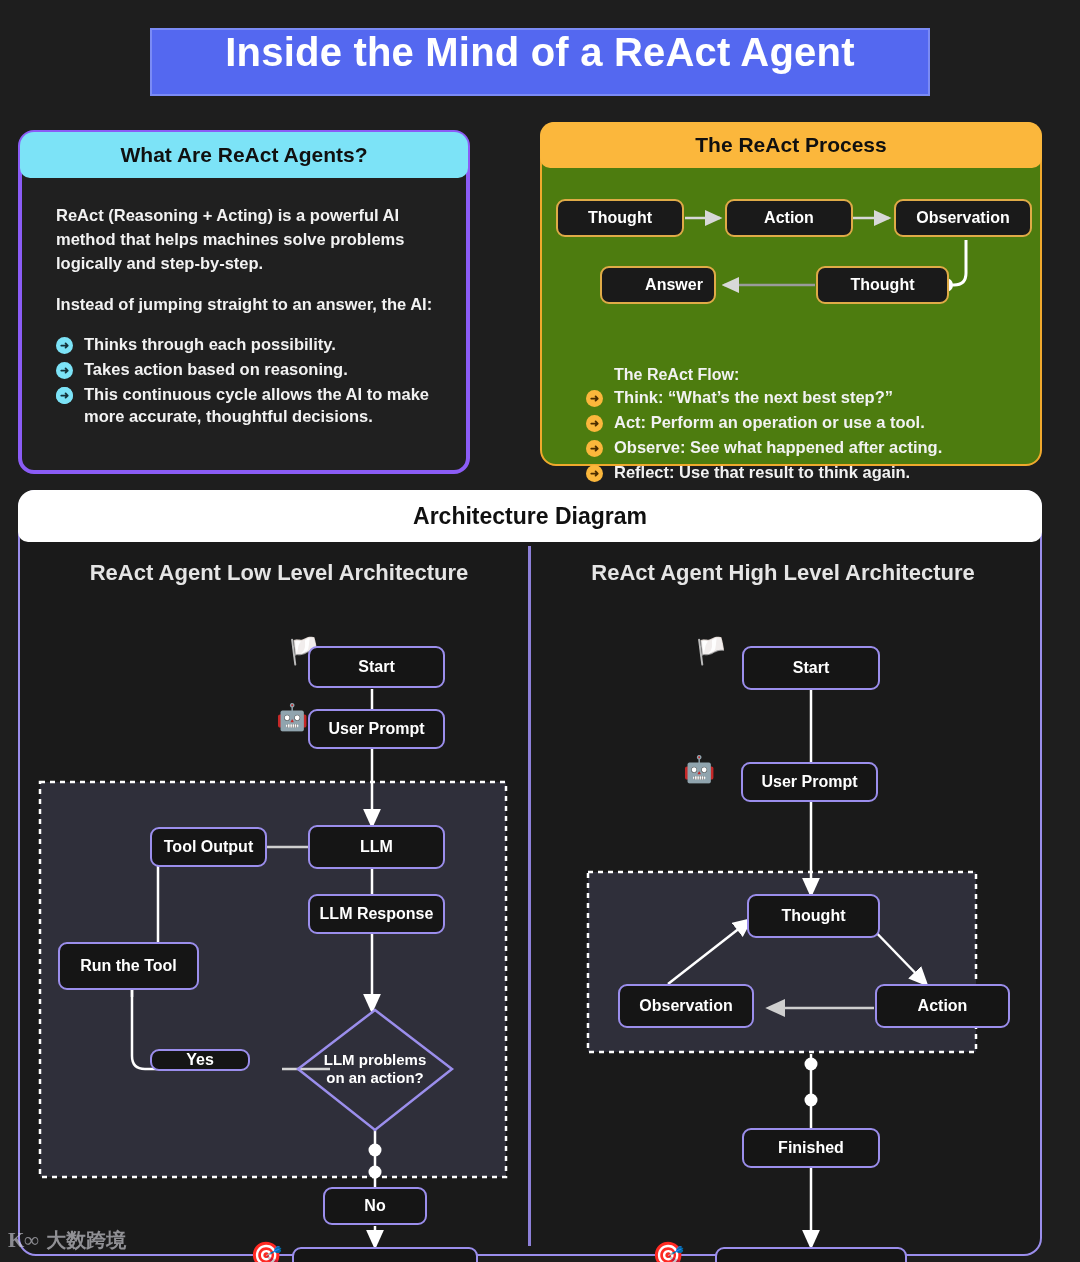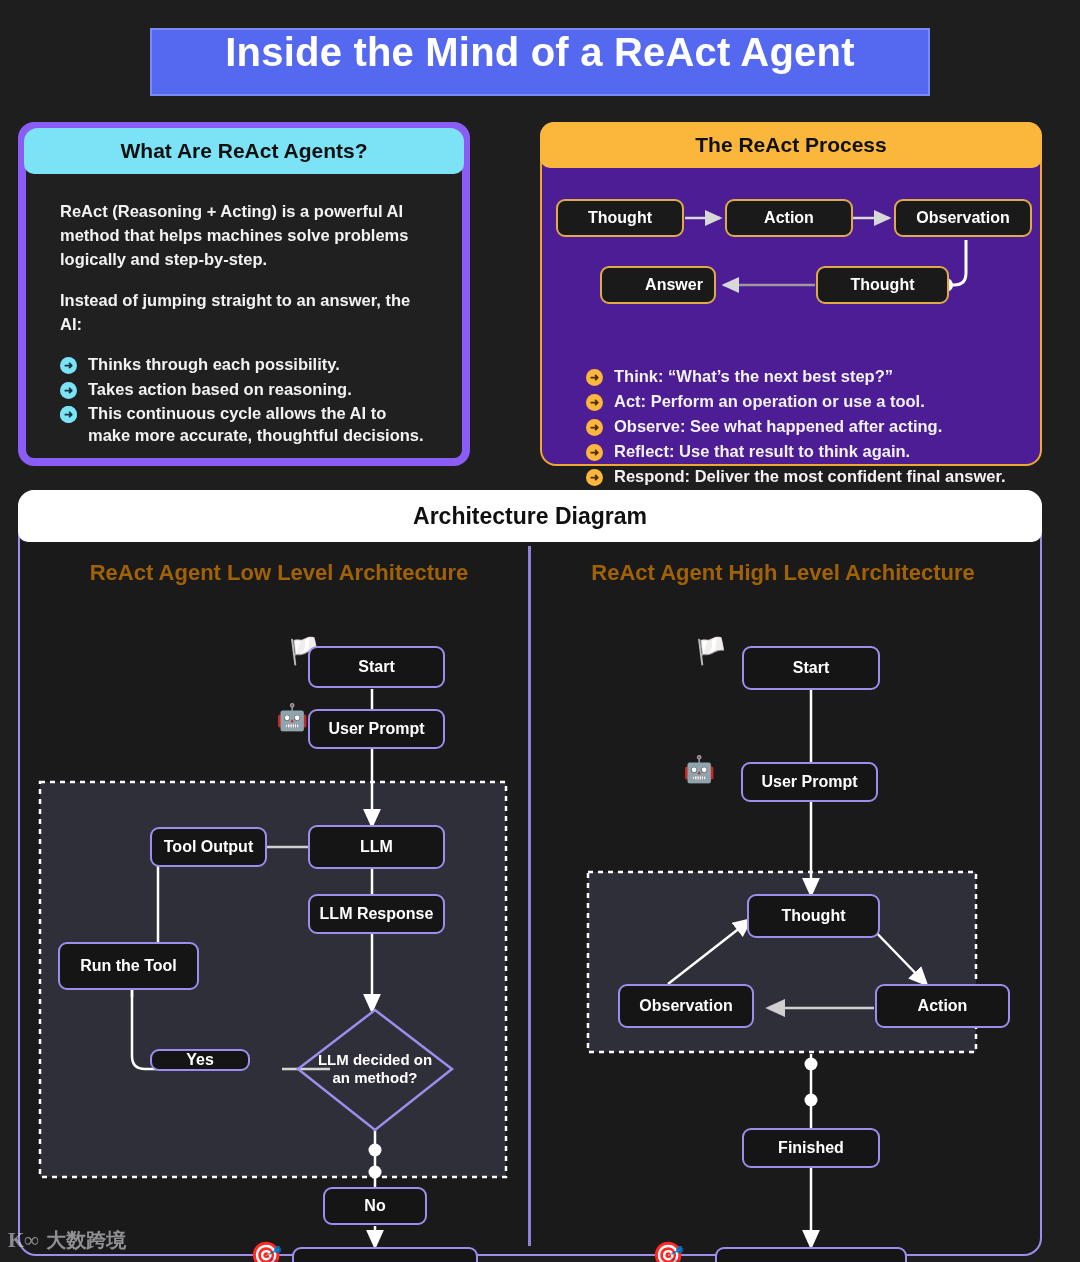--- a/index.html
+++ b/index.html
@@ -27,22 +27,22 @@
   .card { position: absolute; border-radius: 16px; overflow: visible; }
   .card-head {
     height: 46px; border-radius: 14px 14px 10px 10px;
     display: flex; align-items: center; justify-content: center;
     font-size: 21px; font-weight: bold; color: #101010;
   }
   .card-body { position: relative; }
 
   
   #card-what {
-    left: 18px; top: 122px; width: 452px; height: 344px;
-    background: #202020; border: 8px solid #8b5cf6;
+    left: 18px; top: 130px; width: 452px; height: 344px;
+    background: #202020; border: 4px solid #8b5cf6;
   }
   #card-what .card-head { background: #7ce3f7; margin: -2px -2px 0 -2px; }
   #card-what .card-body { padding: 26px 30px 0 34px; }
 
   .para {
     color: #f2f2f2; font-size: 16.5px; font-weight: bold; line-height: 1.45;
     margin-bottom: 17px;
   }
   .bullets { list-style: none; }
   .bullets li {
@@ -53,21 +53,21 @@
     position: absolute; left: 0; top: 3px;
     width: 17px; height: 17px; border-radius: 50%;
     display: flex; align-items: center; justify-content: center;
     font-size: 11px; color: #14323a; font-weight: bold; line-height: 1;
   }
   #card-what .bdot { background: #7ce3f7; }
 
   
   #card-process {
     left: 540px; top: 122px; width: 502px; height: 344px;
-    background: #4c1d95; border: 2px solid #f0a92d;
+    background: #4d7c0f; border: 2px solid #f0a92d;
   }
   #card-process .card-head { background: #fbb73c; margin: -2px -2px 0 -2px; }
 
   .flowwrap { position: relative; height: 155px; }
   .obox {
     position: absolute; height: 38px;
     border: 2px solid #e9b košt; 
   }
   .obox {
     border: 2px solid #e0ab47; border-radius: 9px; background: #1a1a1a;
@@ -90,21 +90,21 @@
     background: #ffffff; margin: -2px -2px 0 -2px; height: 52px;
     font-size: 23px; border-radius: 16px 16px 10px 10px;
   }
   .arch-cols { position: relative; height: 710px; }
   .vdivider {
     position: absolute; left: 508px; top: 4px; width: 3px; height: 700px;
     background: #8d80d8;
   }
   .col-title {
     position: absolute; text-align: center; width: 490px;
-    color: #a16207; font-size: 22px; font-weight: bold; top: 18px;
+    color: #e5e5e5; font-size: 22px; font-weight: bold; top: 18px;
   }
   #ct-low { left: 14px; }
   #ct-high { left: 518px; }
 
   
   .nbox {
     position: absolute; background: #151515;
     border: 2px solid #9b8eec; border-radius: 9px;
     display: flex; align-items: center; justify-content: center;
     color: #ffffff; font-weight: bold; font-size: 16px;
@@ -172,20 +172,21 @@
         </svg>
 
         <div class="obox" style="left:14px;  top:31px; width:128px;">Thought</div>
         <div class="obox" style="left:183px; top:31px; width:128px;">Action</div>
         <div class="obox" style="left:352px; top:31px; width:138px;">Observation</div>
         <div class="obox" style="left:58px;  top:98px; width:116px;padding-left:32px;">Answer</div>
         <div class="obox" style="left:274px; top:98px; width:133px;">Thought</div>
       </div>
 
       <div class="flowlist">
+        <div class="hdr">The ReAct Flow:</div>
         <ul class="bullets">
           <li><span class="bdot">➜</span><span>Think: “What’s the next best step?”</span></li>
           <li><span class="bdot">➜</span><span>Act: Perform an operation or use a tool.</span></li>
           <li><span class="bdot">➜</span><span>Observe: See what happened after acting.</span></li>
           <li><span class="bdot">➜</span><span>Reflect: Use that result to think again.</span></li>
           <li><span class="bdot">➜</span><span>Respond: Deliver the most confident final answer.</span></li>
         </ul>
       </div>
 
     </div>
@@ -241,21 +242,21 @@
       <span class="emoji" style="left:256px; top:162px;">🤖</span>
       <div class="nbox" style="left:288px; top:167px; width:137px; height:40px;">User Prompt</div>
 
       <div class="nbox" style="left:288px; top:283px; width:137px; height:44px;">LLM</div>
       <div class="nbox" style="left:288px; top:352px; width:137px; height:40px;">LLM Response</div>
 
       <div class="nbox" style="left:130px; top:285px; width:117px; height:40px;">Tool Output</div>
       <div class="nbox" style="left:38px;  top:400px; width:141px; height:48px;">Run the Tool</div>
       <div class="nbox" style="left:130px; top:507px; width:100px; height:22px;">Yes</div>
 
-      <div class="dbox" style="left:295px; top:499px; width:120px; height:56px;">LLM decided on an method?</div>
+      <div class="dbox" style="left:295px; top:499px; width:120px; height:56px;">LLM problems on an action?</div>
 
       <div class="nbox" style="left:303px; top:645px; width:104px; height:38px;">No</div>
 
       <span class="emoji" style="left:230px; top:700px;">🎯</span>
       <div class="nbox" style="left:272px; top:705px; width:186px; height:44px;">Final Answer</div>
 
       <svg class="wires" style="left:508px;" width="516" height="710">
         <defs>
           <marker id="ha" markerWidth="8" markerHeight="8" refX="6.5" refY="3.6" orient="auto">
             <path d="M0,0 L8,3.6 L0,7.2 z" fill="#ffffff"></path>

